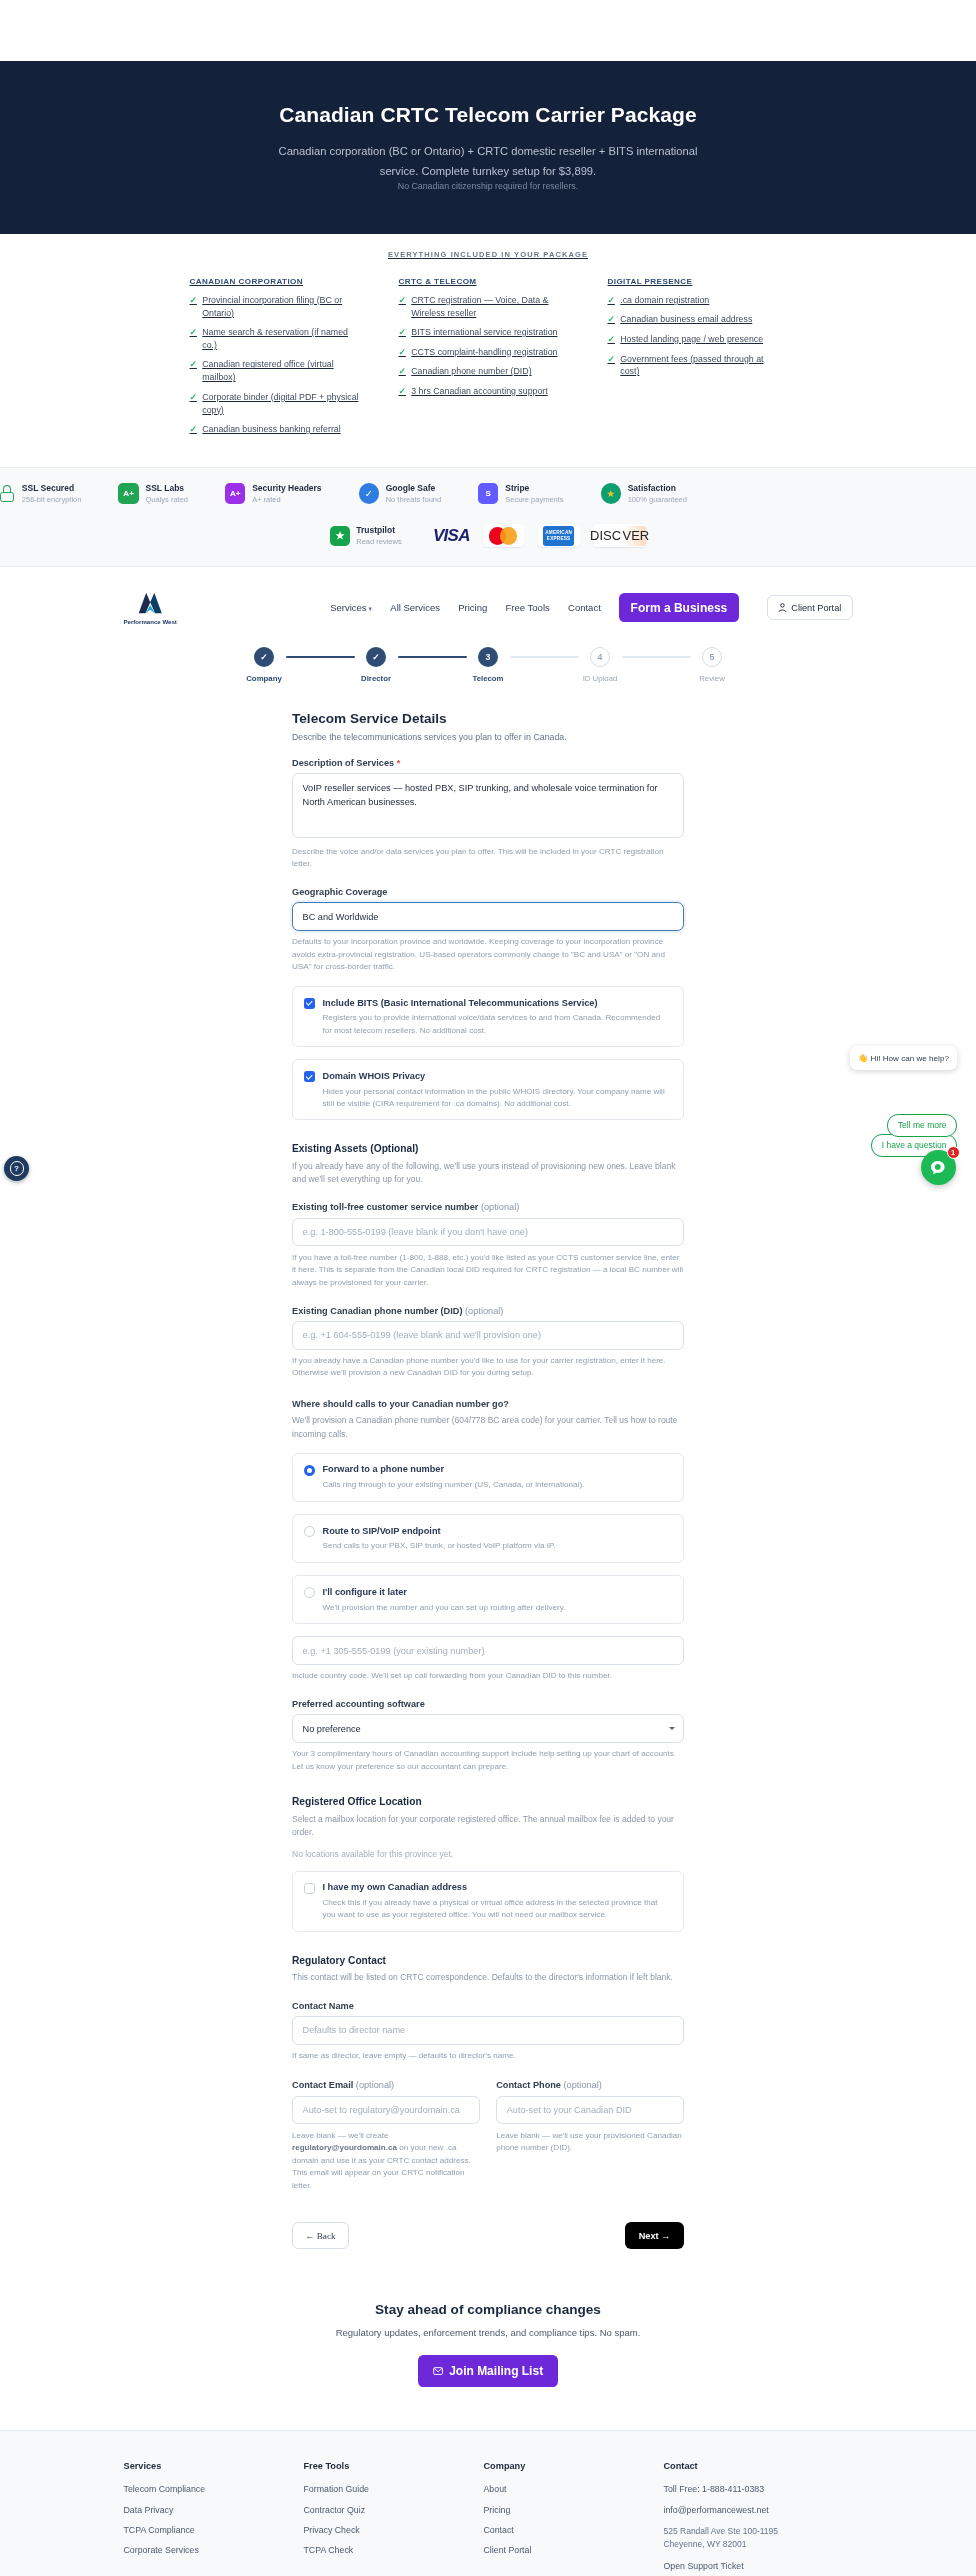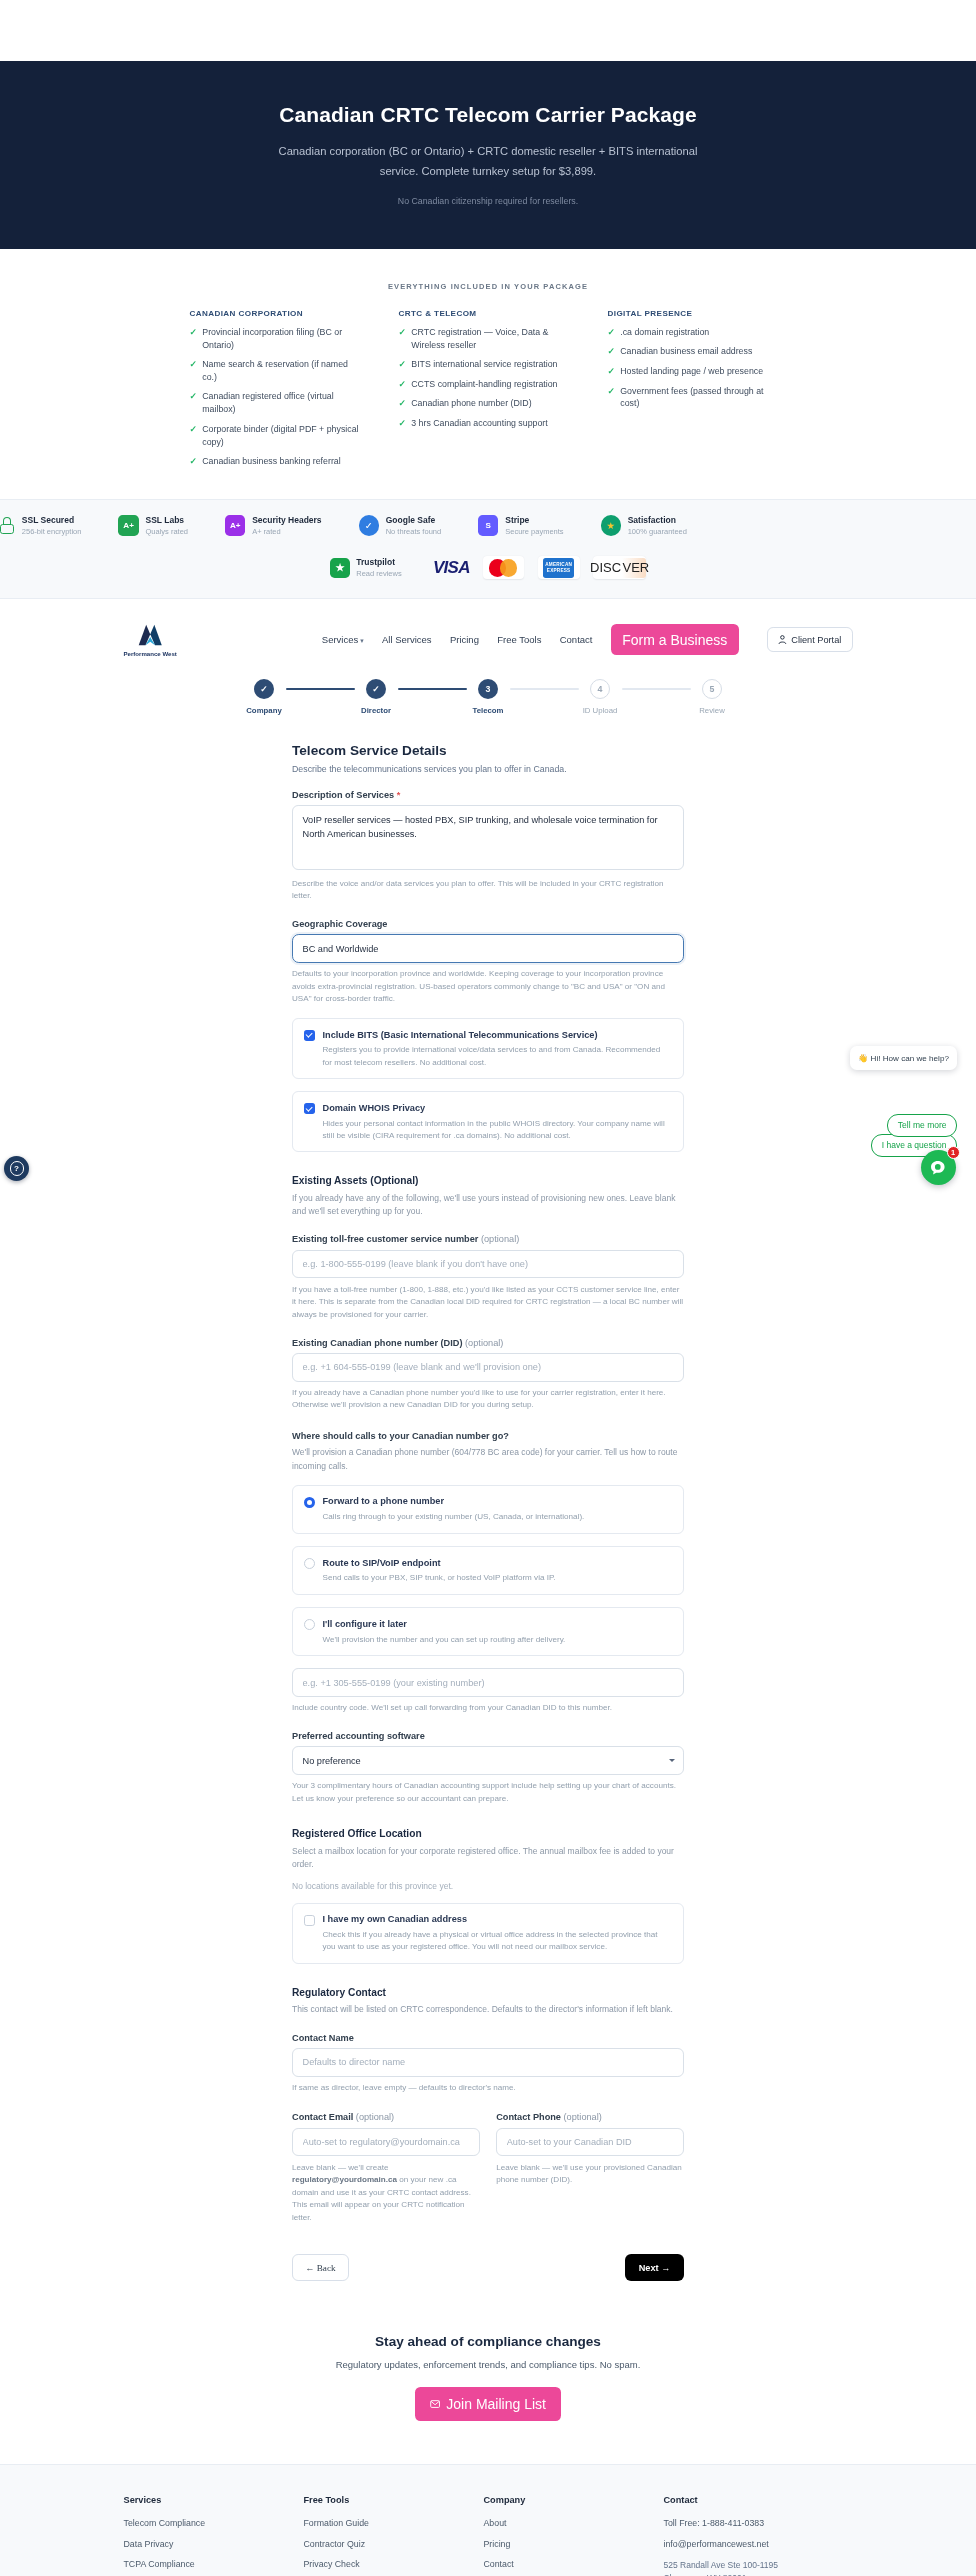--- a/index.html
+++ b/index.html
@@ -6,23 +6,23 @@
   html,body { background:#fff; }
   body {
     width:976px; height:2576px; position:relative; overflow:hidden;
     font-family:"Liberation Sans", sans-serif; color:#1e293b;
   }
   
   .top-gap { height:61px; }
   .hero { background:#14213a; text-align:center; padding:42px 0 43px; }
   .hero h1 { color:#fff; font-size:21px; font-weight:bold; letter-spacing:0.1px; }
   .hero .sub { color:#b9c2d2; font-size:11.2px; line-height:1.75; max-width:420px; margin:15px auto 0; }
-  .hero .note { color:#7e8aa0; font-size:8.8px; margin-top:15px; }
-  
-  .included { padding-top:33px; }
+  .hero .note { color:#7e8aa0; font-size:8.8px; }
+  
+  .included { padding-top:16px;text-decoration:underline; }
   .included .kicker { text-align:center; font-size:7.5px; letter-spacing:1.1px; color:#6b7888; font-weight:bold; }
   .inc-grid { width:597px; margin:17.6px auto 0; display:grid; grid-template-columns:1fr 1fr 1fr; gap:0 30px; }
   .inc-col h3 { font-size:8.1px; color:#2e4c74; letter-spacing:0.4px; font-weight:bold; margin-bottom:8.1px; }
   .inc-item { display:flex; gap:5.4px; font-size:8.8px; color:#3f4c5e; line-height:1.45; margin-bottom:6.8px; max-width:169px; }
   .tick { color:#22b565; font-size:8.8px; font-weight:bold; flex:0 0 auto; }
   
   .trust { margin-top:24.4px; background:#f7f9fb; border-top:0.7px solid #e8edf3; border-bottom:0.7px solid #e8edf3; padding:15px 0 19px; }
   .badges { display:flex; justify-content:flex-start; gap:37px; }
   .badge { display:flex; align-items:center; gap:6.8px; }
   .badge .t1 { font-size:8.5px; font-weight:bold; color:#1e293b; }
@@ -43,21 +43,21 @@
   .amex { background:#1f72cd; width:31px; height:20.3px; border-radius:2.7px; color:#fff; font-size:4.7px; font-weight:bold; display:flex; flex-direction:column; align-items:center; justify-content:center; line-height:1.2; letter-spacing:0.2px; }
   .disc { background:linear-gradient(90deg,#fff 55%,#f9dcc4 100%); width:53px; height:20.3px; border-radius:2.7px; display:flex; align-items:center; justify-content:center; font-size:13px; font-weight:normal; color:#222; }
   .disc .dot { width:7.5px; height:7.5px; background:#f47216; border-radius:50%; margin:0 0.7px; }
   
   .navbar { width:729px; margin:16.3px auto 0; display:flex; align-items:center; padding:6.8px 0; }
   .brand { display:flex; flex-direction:column; align-items:center; gap:1.4px; }
   .brand .bname { font-size:6.1px; font-weight:bold; color:#1d3461; }
   .nav-links { margin-left:auto; display:flex; align-items:center; gap:18.3px; }
   .nav-link { font-size:9.5px; color:#334155; cursor:pointer; }
   .chev { font-size:6.8px; color:#64748b; margin-left:2px; }
-  .btn-primary { background:#ec4899; color:#fff; border:none; border-radius:5.4px; font-size:14px; font-weight:normal; padding:7.5px 11.5px; cursor:pointer; font-family:inherit; }
+  .btn-primary { background:#6d28d9; color:#fff; border:none; border-radius:5.4px; font-size:12px; font-weight:bold; padding:7.5px 11.5px; cursor:pointer; font-family:inherit; }
   .btn-portal { margin-left:9.5px; background:#fff; border:0.7px solid #d8dfe9; border-radius:6.1px; font-size:9.2px; color:#1e293b; padding:6.8px 10.2px; display:flex; align-items:center; gap:4.7px; cursor:pointer; font-family:inherit; }
   
   .stepper { display:flex; justify-content:center; align-items:flex-start; margin-top:15px; }
   .step { width:43px; display:flex; flex-direction:column; align-items:center; }
   .s-circle { width:20.3px; height:20.3px; border-radius:50%; display:flex; align-items:center; justify-content:center; font-size:8.8px; font-weight:bold; }
   .s-done .s-circle, .s-active .s-circle { background:#2e4c74; color:#fff; }
   .s-todo .s-circle { background:#fff; border:1.4px solid #d6dde6; color:#9aa7b5; }
   .s-label { margin-top:6.8px; font-size:7.8px; color:#2e4c74; font-weight:bold; white-space:nowrap; }
   .s-todo .s-label { color:#9aa7b5; font-weight:normal; }
   .s-line { width:69px; height:1.7px; margin-top:9.5px; background:#2e4c74; border-radius:1.4px; }

